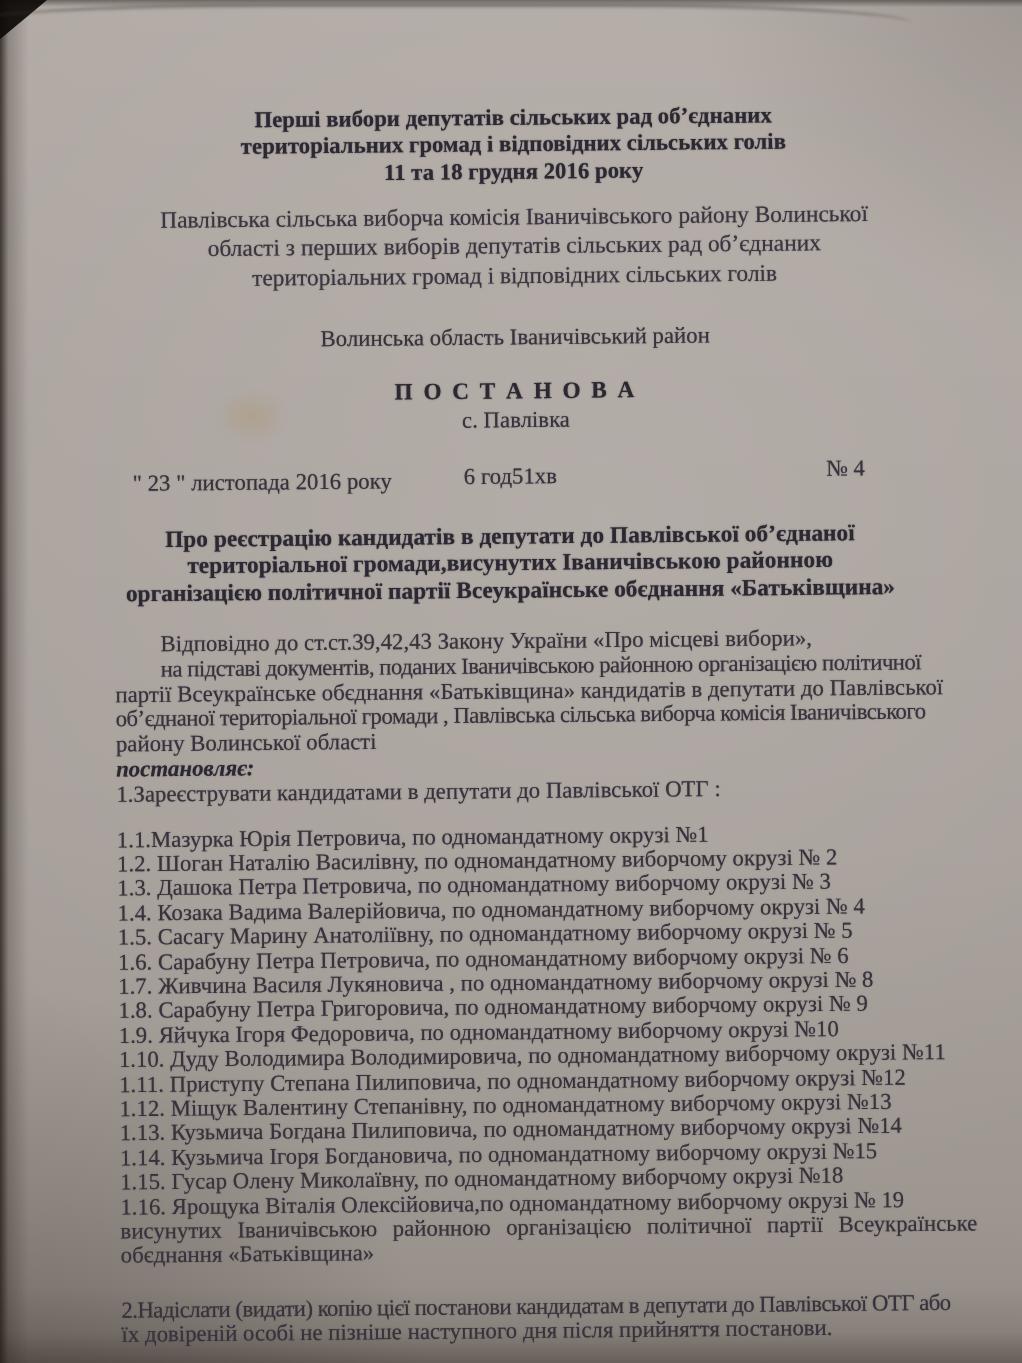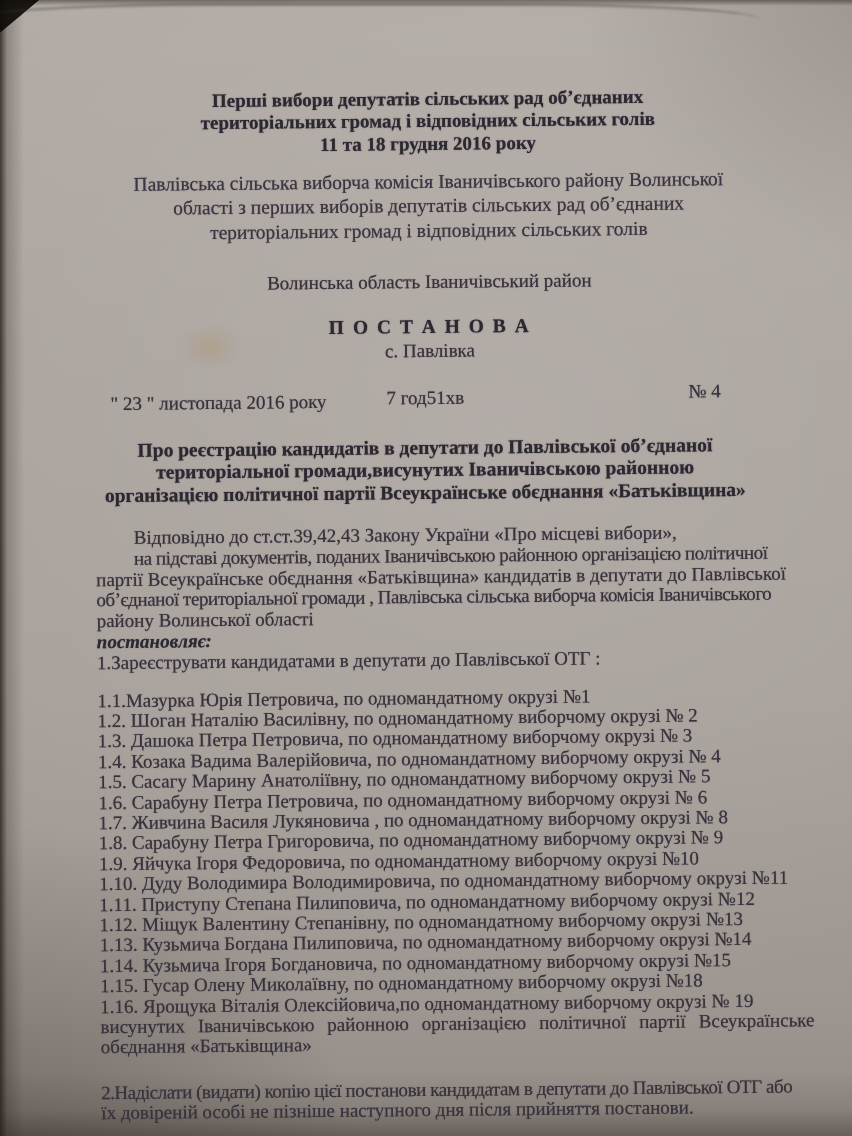--- a/index.html
+++ b/index.html
@@ -72,21 +72,21 @@
       <div class="ln">територіальних громад і відповідних сільських голів</div>
     </div>
 
     <div class="region">Волинська область Іваничівський район</div>
 
     <div class="postanova b">П О С Т А Н О В А</div>
     <div class="place">с. Павлівка</div>
 
     <div class="daterow">
       <span class="d-date">" 23  " листопада 2016 року</span>
-      <span class="d-time">7 год51хв</span>
+      <span class="d-time">6 год51хв</span>
       <span class="d-num">№ 4</span>
     </div>
 
     <div class="title b">
       <div class="ln">Про реєстрацію кандидатів в депутати до Павлівської об’єднаної</div>
       <div class="ln">територіальної громади,висунутих Іваничівською районною</div>
       <div class="ln">організацією політичної партії Всеукраїнське обєднання «Батьківщина»</div>
     </div>
 
     <div class="bodytext">

